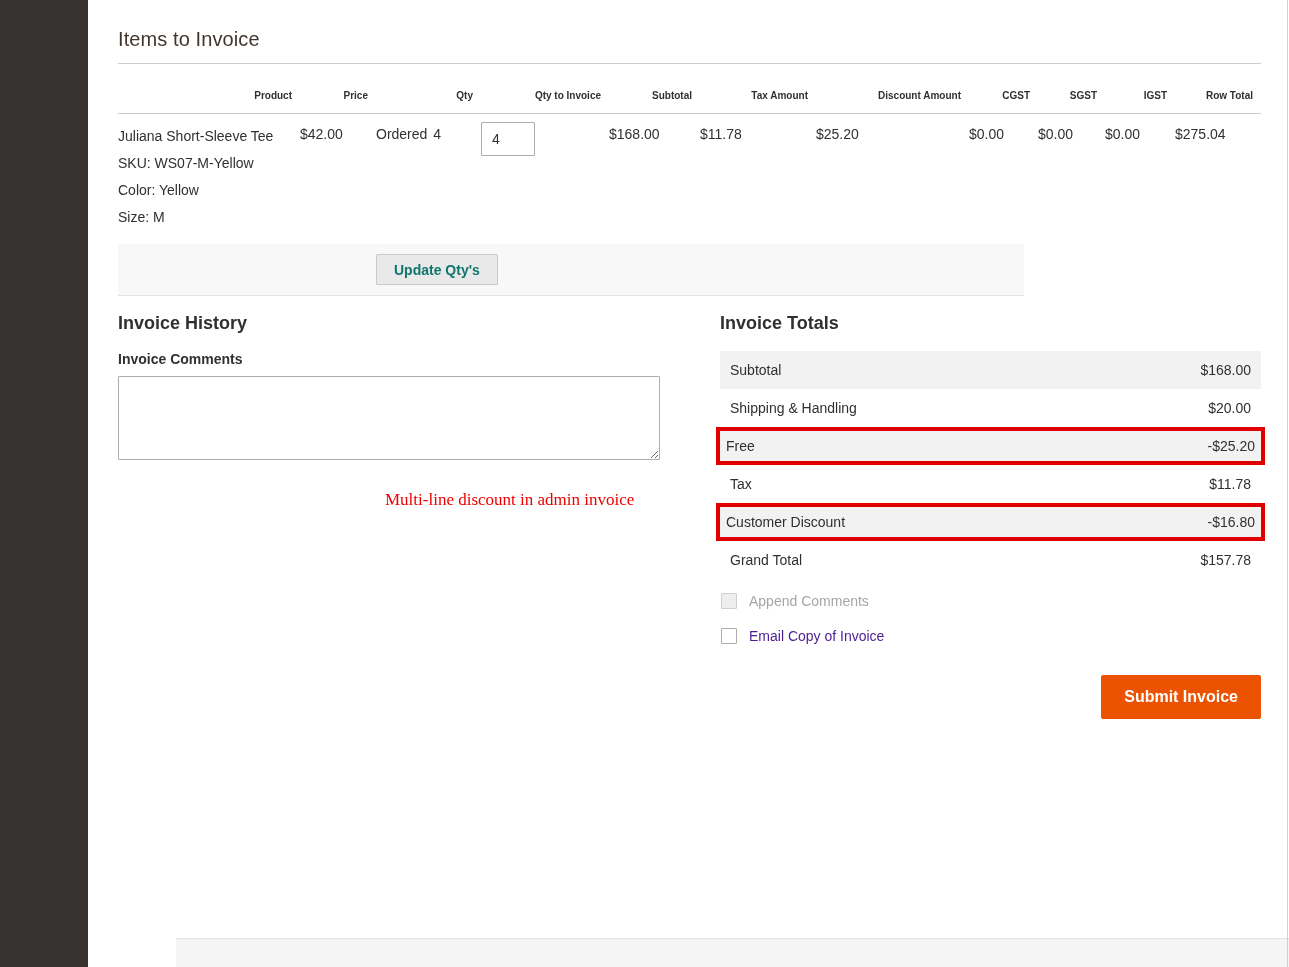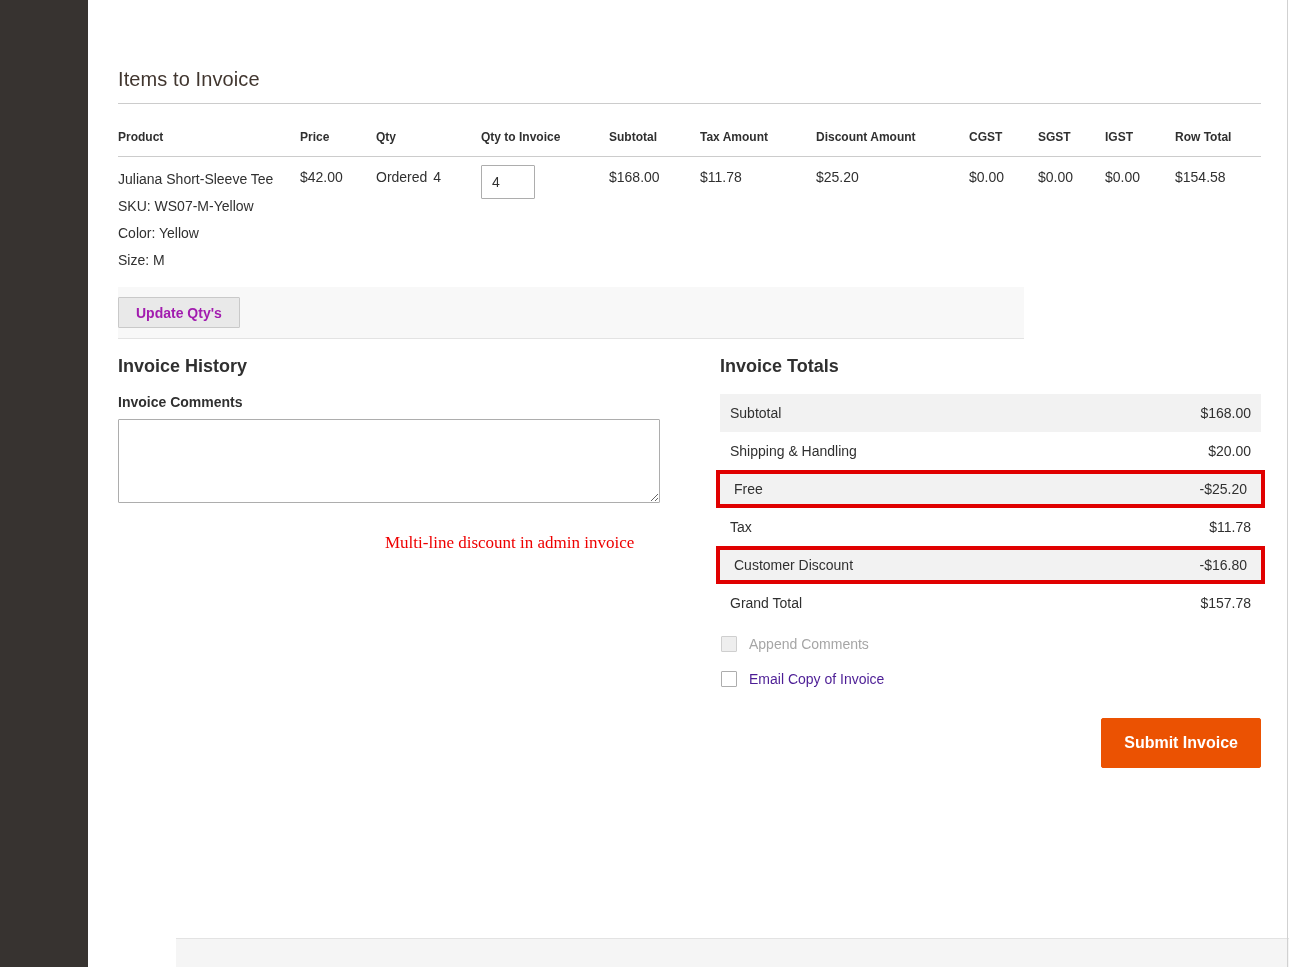--- a/index.html
+++ b/index.html
@@ -20,32 +20,32 @@
   }
   .main {
     position: absolute; left: 88px; top: 0; width: 1201px; height: 967px;
     background: #fff;
   }
   .page { padding: 0 28px 0 30px; }
 
   
   .section-head {
     border-bottom: 1px solid #ccc;
-    padding: 68px 0 12px;
+    padding: 28px 0 12px;
   }
   .section-head.second { padding-top: 84px; }
   .section-title {
     margin: 0; font-size: 20px; font-weight: 400; color: #41362f;
     letter-spacing: .1px;
   }
 
   
   table.items { width: 100%; border-collapse: collapse; table-layout: fixed; }
   table.items th {
-    text-align: left; font-weight: 700; font-size: 12px; color: #303030;
+    text-align: right; font-weight: 700; font-size: 10px; color: #303030;
     padding: 26px 8px 12px 0; border-bottom: 1px solid #ccc;
     white-space: nowrap;
   }
   table.items td {
     vertical-align: top; padding: 12px 8px 12px 0; font-size: 14px;
   }
   .prod-line { margin: 0 0 7px; line-height: 20px; }
   .prod-line.size { margin-bottom: 0; margin-top: 2px; }
   .prod-line.color { margin-top: 7px; }
   .qty-ordered-num { margin-left: 6px; }
@@ -56,23 +56,23 @@
     padding: 0 0 0 10px; border-radius: 1px;
   }
 
   
   .update-bar {
     margin-top: 5px; width: 906px; height: 52px;
     background: #f8f8f8; border-bottom: 1px solid #e3e3e3;
     display: flex; align-items: center;
   }
   .update-qty-btn {
-    height: 31px; padding: 0 17px;
+    margin-left: 258px; height: 31px; padding: 0 17px;
     background: #e9e9e9; border: 1px solid #c9c9c9; border-radius: 1px;
-    color: #a21caf; font-family: inherit; font-size: 14px; font-weight: 600;
+    color: #0f766e; font-family: inherit; font-size: 14px; font-weight: 600;
   }
 
   
   .order-columns { display: flex; margin-top: 17px; }
   .col-left { width: 542px; }
   .col-right { width: 541px; margin-left: 60px; }
   .subsection-title {
     margin: 0; font-size: 18px; font-weight: 700; color: #303030;
   }
   .field-label {
@@ -91,40 +91,40 @@
   }
 
   
   .totals { margin-top: 17px; }
   .total-row {
     display: flex; justify-content: space-between; align-items: center;
     padding: 10px 10px; min-height: 38px; font-size: 14px; color: #303030;
   }
   .total-row.shaded { background: #f2f2f2; }
   .total-row.highlighted {
-    border: 4px solid #e00000; padding: 6px 14px;
+    border: 4px solid #e00000; padding: 6px 6px;
     margin-left: -4px; margin-right: -4px; min-height: 38px;
   }
   .total-row.bold { font-weight: 400; }
 
   .checkbox-row {
     display: flex; align-items: flex-start; margin-top: 14px; padding-left: 1px;
   }
   .checkbox-row + .checkbox-row { margin-top: 19px; }
   .checkbox {
     width: 16px; height: 16px; border: 1px solid #adadad; background: #fff;
     border-radius: 1px; margin-right: 12px; flex: 0 0 auto;
   }
   .checkbox-row.disabled .checkbox { background: #eeeeee; border-color: #cfcfcf; }
   .checkbox-row .cb-label { color: #4c1d95; }
   .checkbox-row.disabled .cb-label { color: #a6a6a6; }
 
   .submit-row { display: flex; justify-content: flex-end; margin-top: 31px; }
   .submit-btn {
-    height: 50px; padding: 0 22px; background: #eb5202;
+    height: 44px; padding: 0 22px; background: #eb5202;
     border: 1px solid #eb5202; border-radius: 2px;
     color: #fff; font-family: inherit; font-size: 16px; font-weight: 700;
   }
 
   .footer-strip {
     position: absolute; left: 88px; right: 0; bottom: 0; height: 29px;
     background: #f5f5f5; border-top: 1px solid #e3e3e3;
   }
 </style>
 </head>
@@ -183,21 +183,21 @@
           </td>
           <td>
             <input class="qty-input" type="text" value="4" style="">
           </td>
           <td>$168.00</td>
           <td>$11.78</td>
           <td>$25.20</td>
           <td>$0.00</td>
           <td>$0.00</td>
           <td>$0.00</td>
-          <td>$154.58</td>
+          <td>$275.04</td>
         </tr>
       </tbody>
     </table>
 
     <div class="update-bar">
       <button class="update-qty-btn">Update Qty's</button>
     </div>
 
 
     <div class="order-columns">

